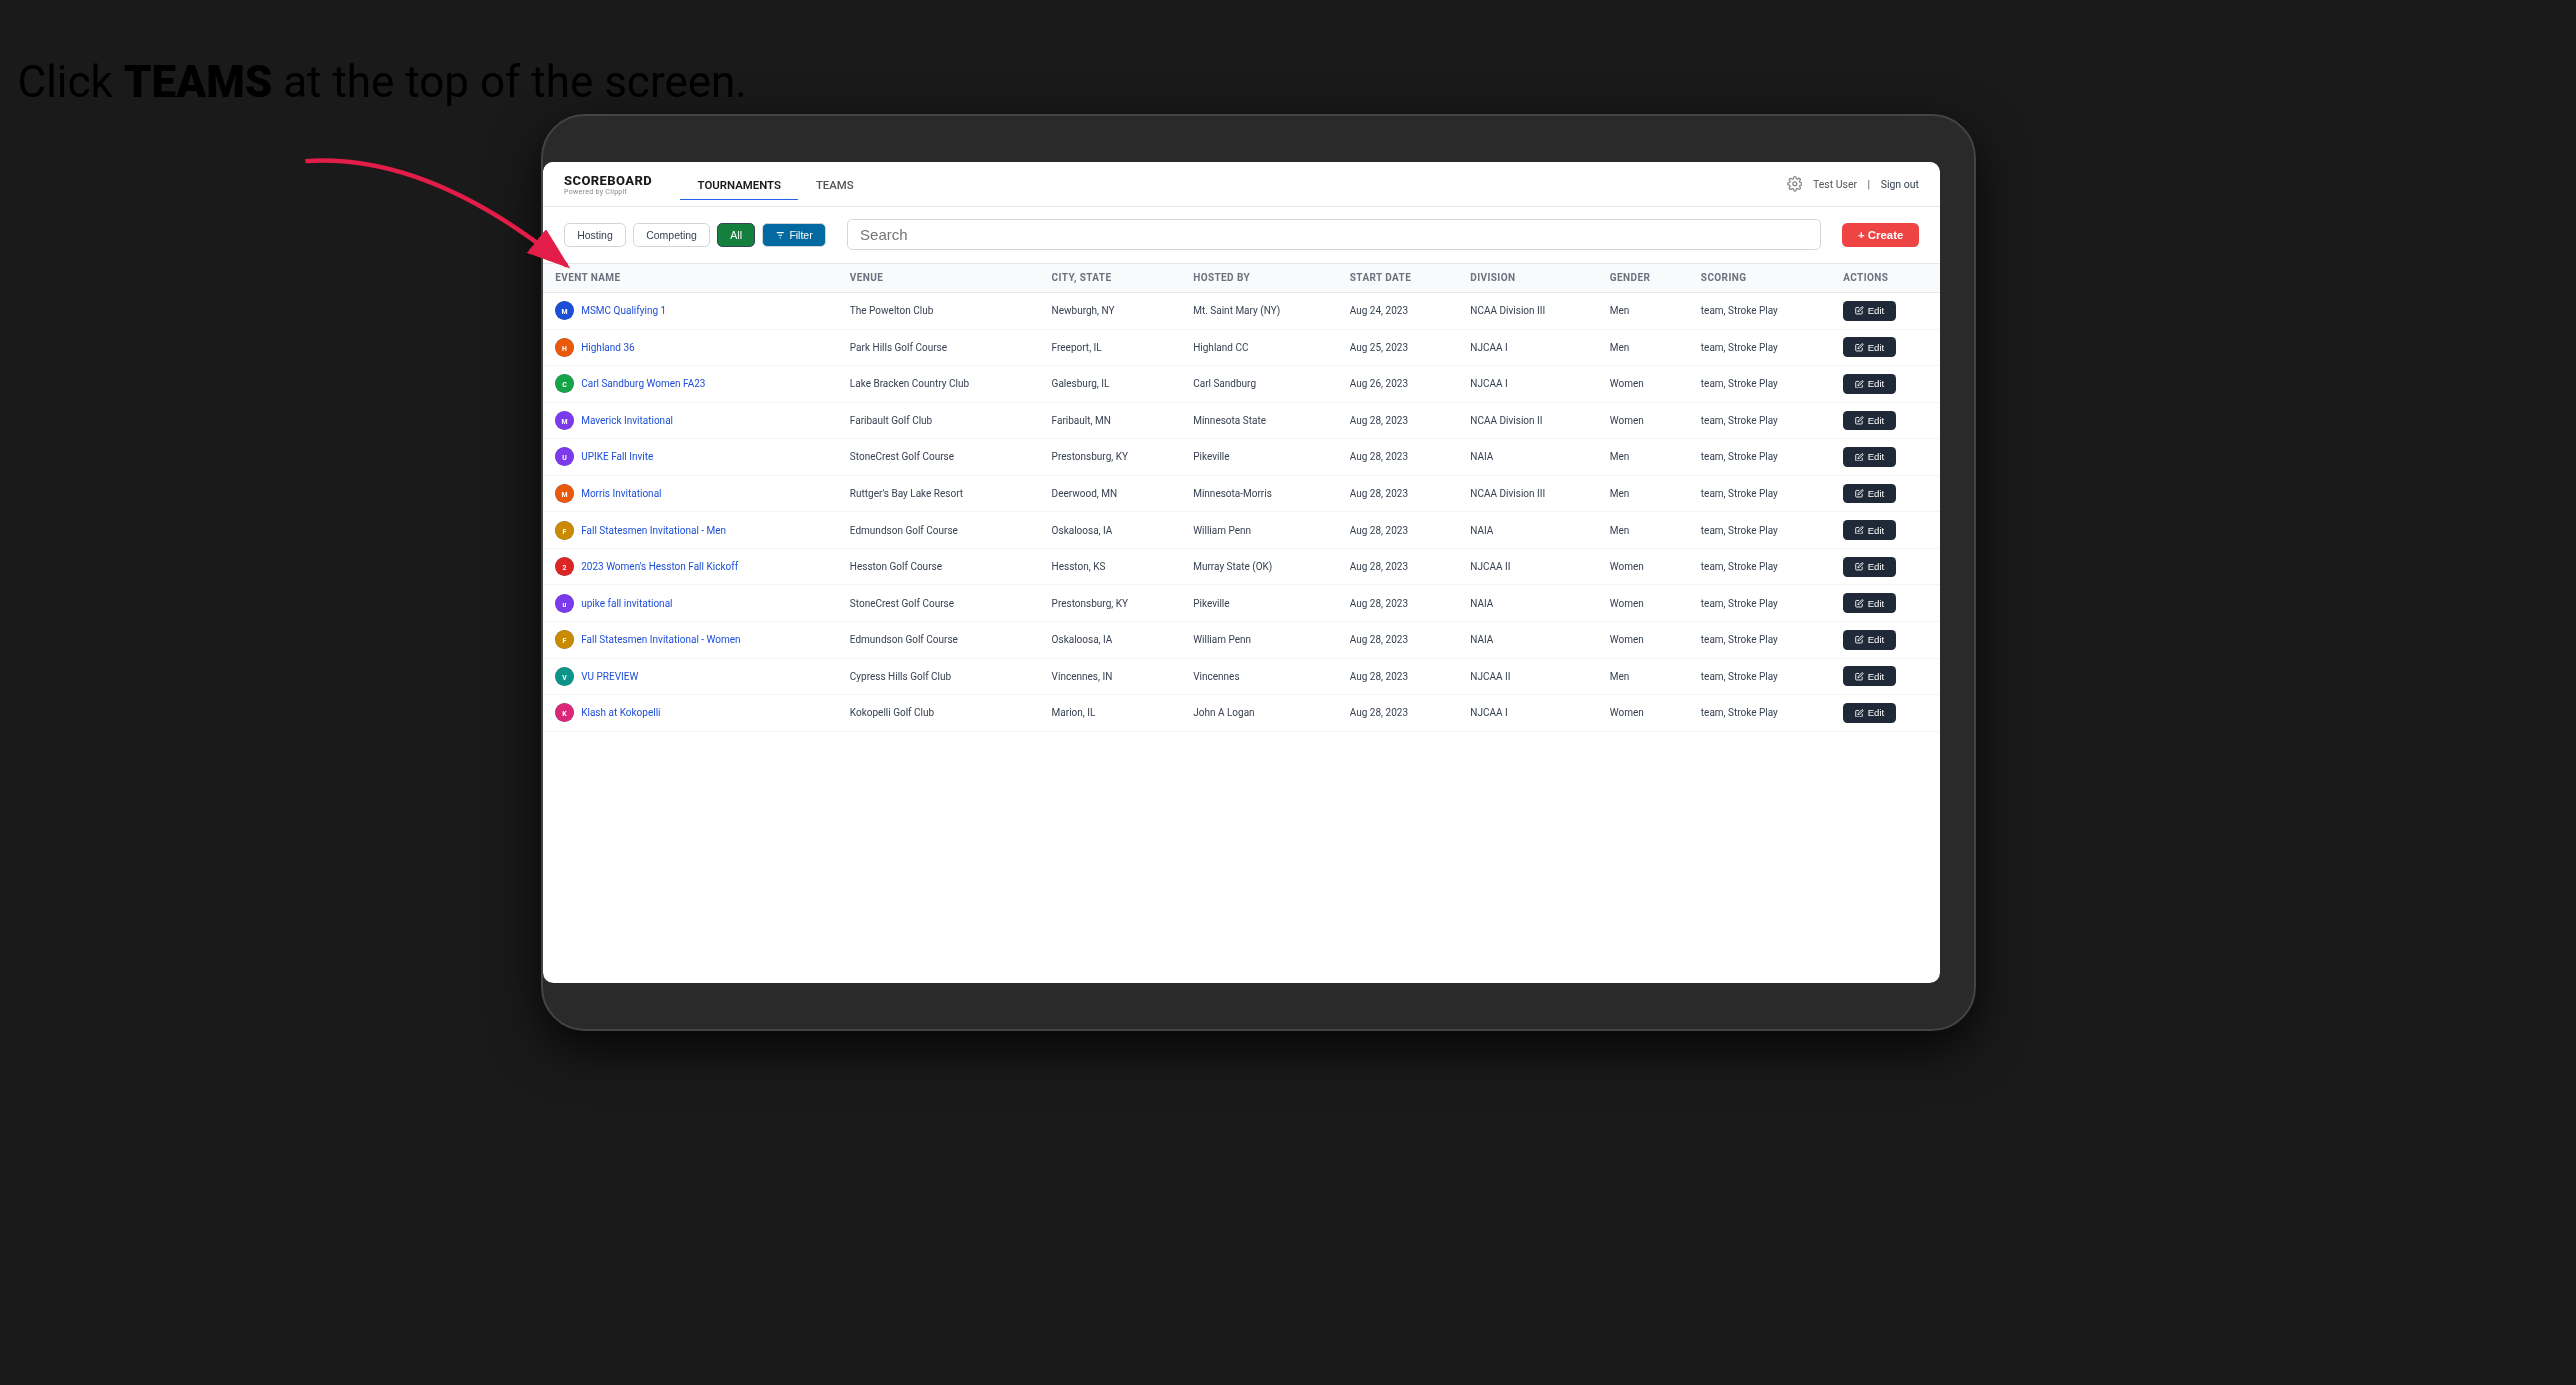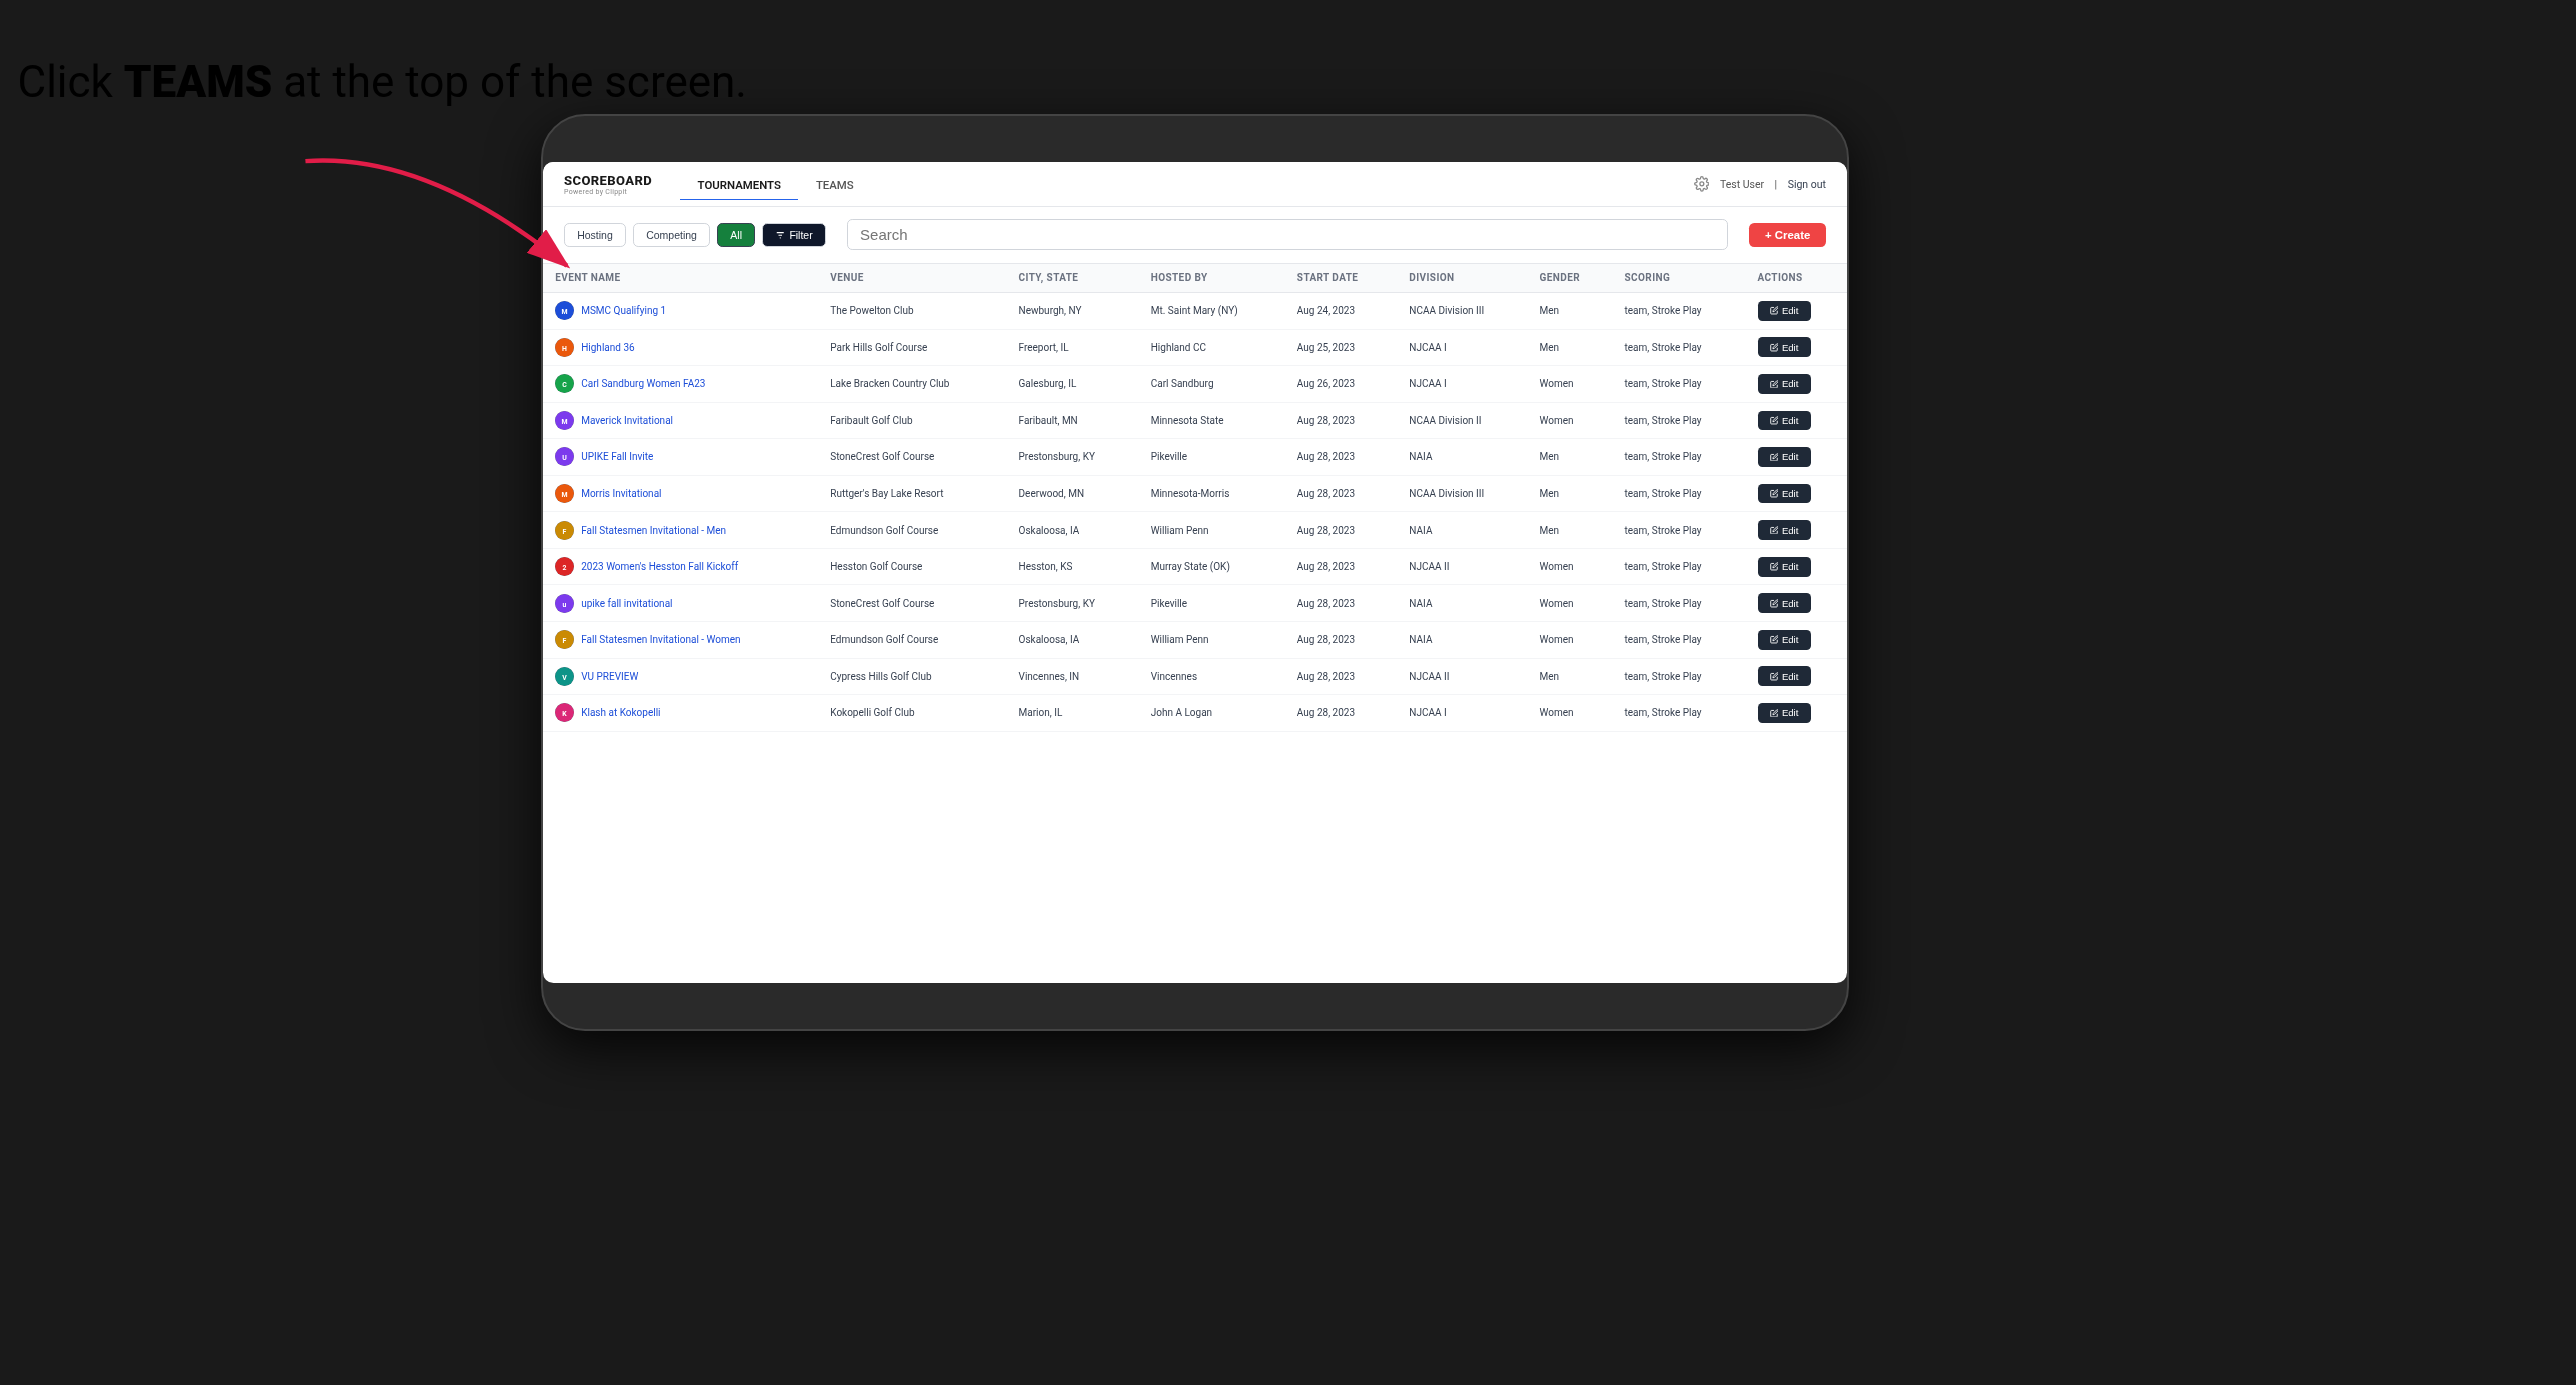--- a/index.html
+++ b/index.html
@@ -36,21 +36,21 @@
       z-index: 100;
       width: 349px;
       height: 175px;
     }
 
     
     .tablet-frame {
       position: absolute;
       top: 114px;
       left: 541px;
-      width: 1308px;
+      width: 1435px;
       height: 917px;
       background: #2a2a2a;
       border-radius: 44px;
       box-shadow: 0 17.5px 52px rgba(0,0,0,0.8);
       display: flex;
       align-items: center;
       justify-content: flex-start;
       border: 2.6px solid #444;
     }
 
@@ -158,21 +158,21 @@
       border-color: #374151;
     }
 
     .filter-with-icon {
       display: flex;
       align-items: center;
       gap: 3.5px;
       padding: 5.2px 12.2px;
       border: 0.9px solid #d1d5db;
       border-radius: 5.2px;
-      background: #0f172a;
+      background: #0369a1;
       color: #fff;
       font-size: 10.5px;
       cursor: pointer;
     }
 
     .search-input-wrap {
       flex: 1;
       margin: 0 14px;
     }
 

